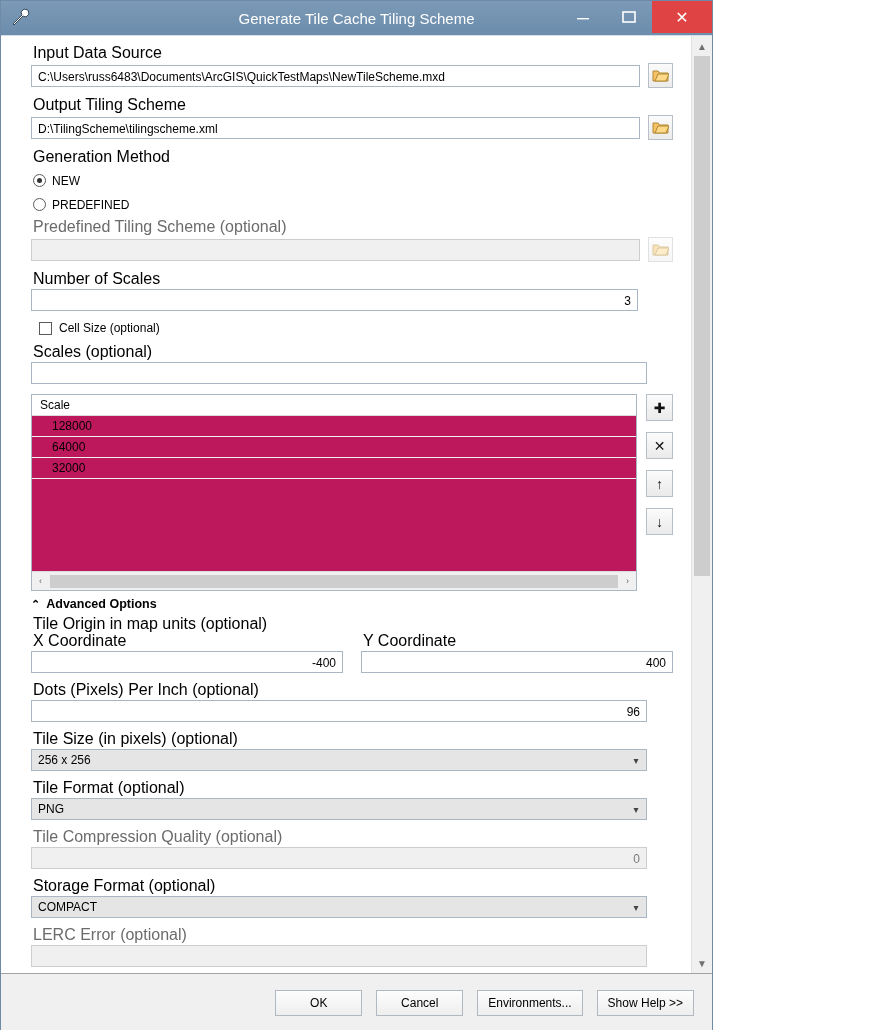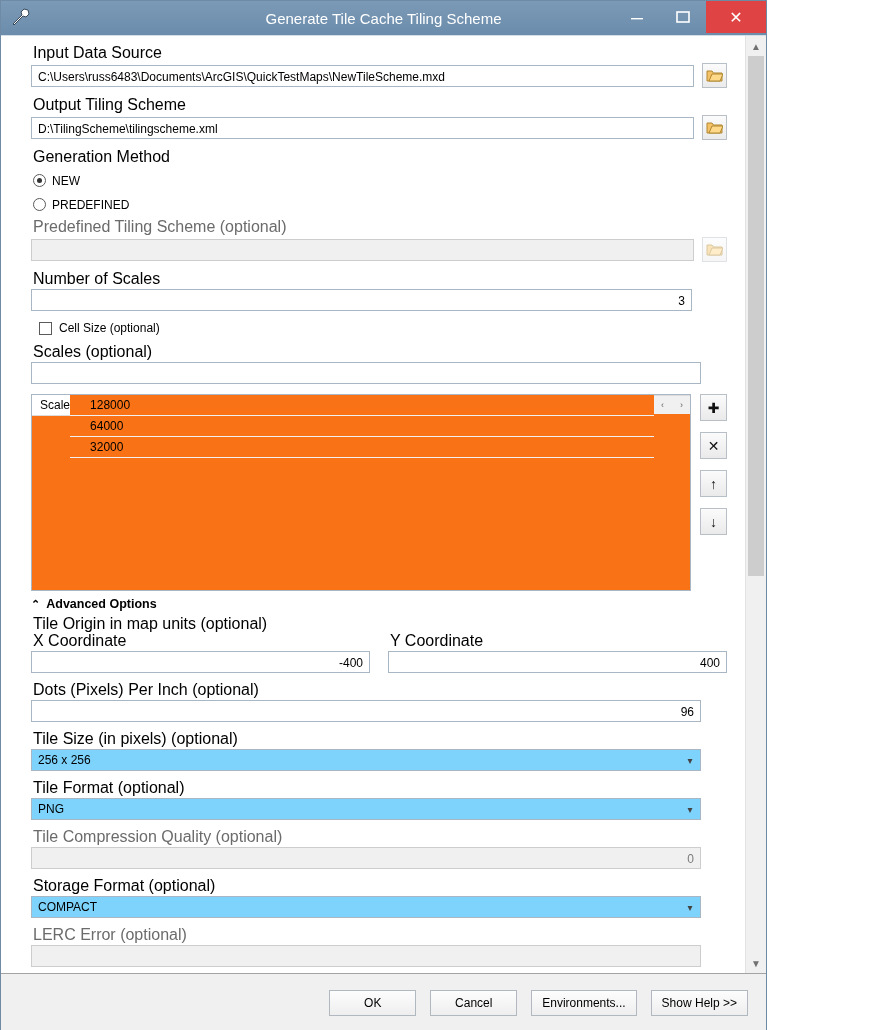--- a/index.html
+++ b/index.html
@@ -11,21 +11,21 @@
     width: 871px;
     height: 1030px;
     font-family: "Liberation Sans", sans-serif;
     font-size: 12px;
     color: #000000;
     overflow: hidden;
   }
 
   
   .window {
-    width: 767px;
+    width: 713px;
     height: 1030px;
     box-sizing: border-box;
     border: 1px solid #6f8aa5;
     background: #f0f0f0;
     display: flex;
     flex-direction: column;
     position: relative;
   }
 
   
@@ -224,23 +224,24 @@
   .list-area {
     display: flex;
     align-items: flex-start;
     margin-top: 4px;
     margin-bottom: 6px;
   }
   .listbox {
     width: 758px;
     height: 197px;
     border: 1px solid #a9b7c4;
-    background: #f97316;
-    box-sizing: border-box;
-    display: flex;
+    background: #be185d;
+    box-sizing: border-box;
+    display: flex;
+    flex-direction: column;
   }
   .list-header {
     height: 20px;
     line-height: 20px;
     border-bottom: 1px solid #dcdcdc;
     padding-left: 8px;
     font-size: 12px;
     background: #fff;
   }
   .list-body {
@@ -314,21 +315,21 @@
     display: flex;
     gap: 18px;
     margin-bottom: 10px;
   }
   .col { flex: 1 1 0; }
 
   
   .combo {
     height: 22px;
     border: 1px solid #a9b7c4;
-    background: #7dd3fc;
+    background: #e5e5e5;
     display: flex;
     align-items: center;
     box-sizing: border-box;
     font-size: 12px;
     padding-left: 6px;
     margin-bottom: 10px;
   }
   .combo .val { flex: 1 1 auto; }
   .combo .caret {
     width: 20px;

